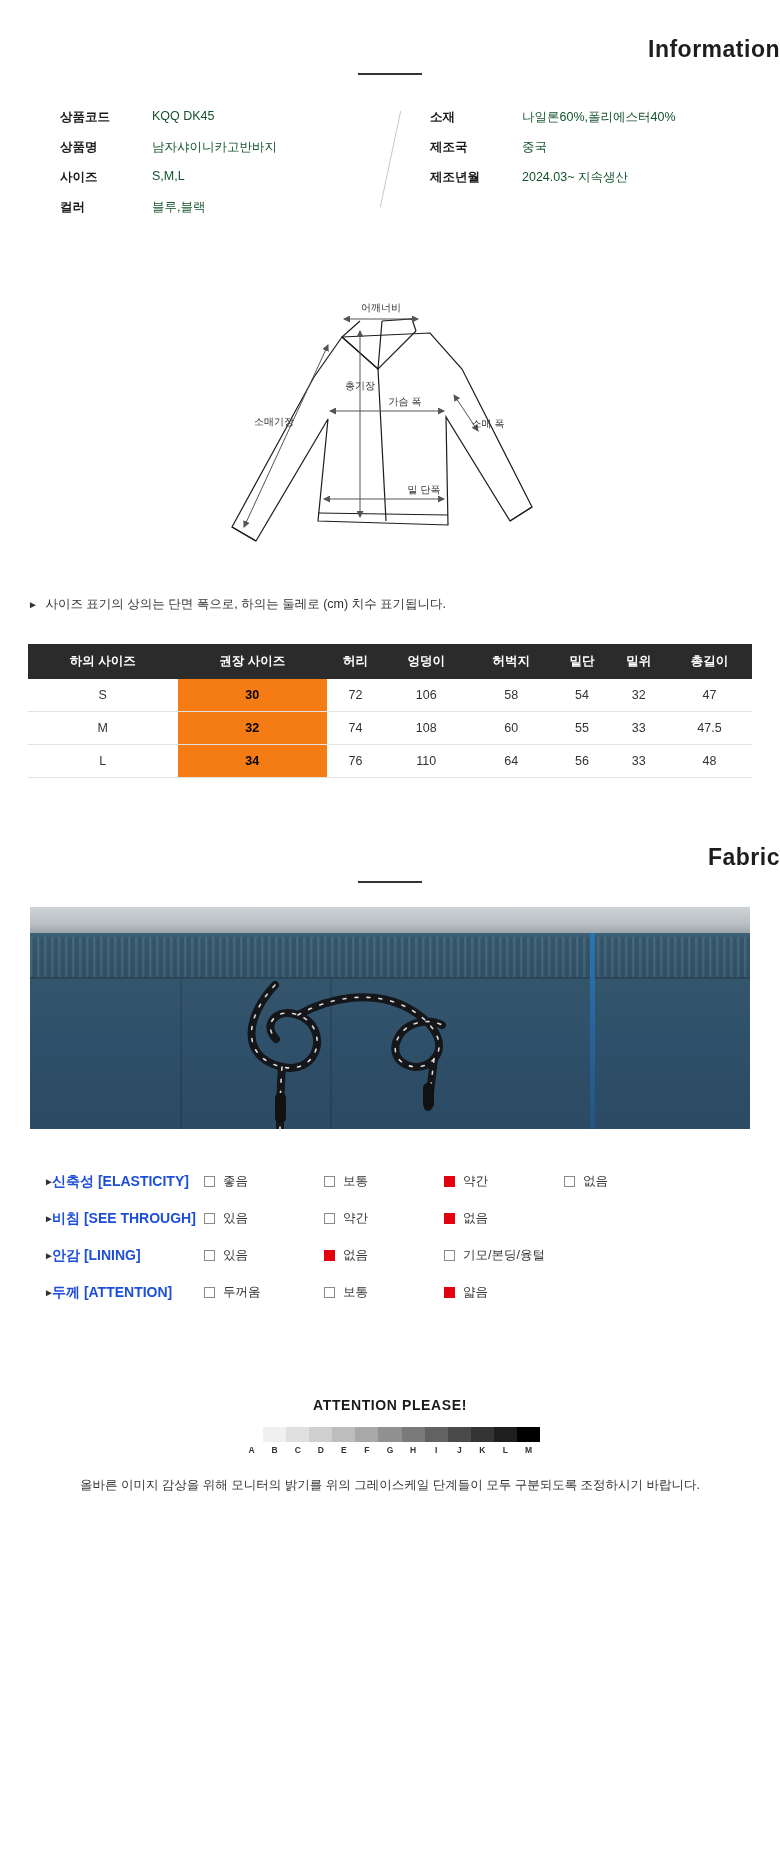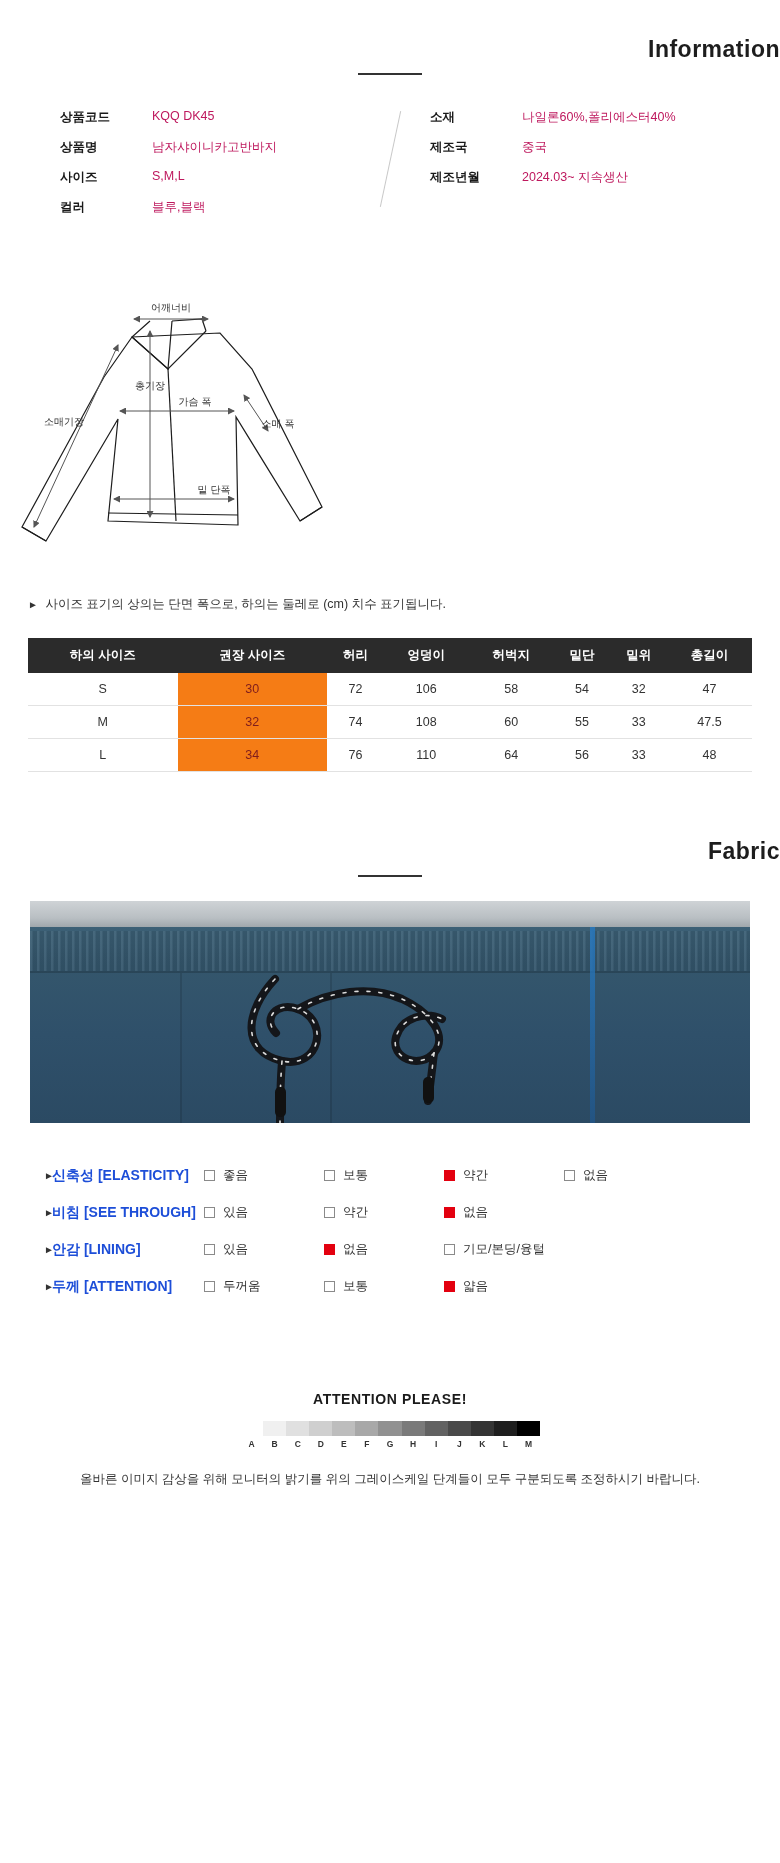--- a/index.html
+++ b/index.html
@@ -38,63 +38,63 @@
   .divider-v {
     position: absolute;
     left: 390px; top: 110px;
     width: 1px; height: 98px;
     background: #c9c9c9;
     transform: rotate(12deg);
     transform-origin: center;
   }
   .info-row { display: flex; margin-bottom: 13px; font-size: 12.5px; }
   .info-label { width: 92px; font-weight: bold; color: #1a1a1a; }
-  .info-value { color: #be185d; text-align: center; }
-
-  
-  .diagram-wrap { padding: 30px 0 10px 0; display: flex; justify-content: flex-start; }
+  .info-value { color: #14532d; text-align: center; }
+
+  
+  .diagram-wrap { padding: 30px 0 10px 0; display: flex; justify-content: center; }
 
   
   .notes { padding: 26px 19px 8px 28px; }
   .note {
     font-size: 12.5px;
     color: #333;
     margin-bottom: 5px;
     line-height: 1.45;
   }
   .note .tri { color: #333; font-size: 10px; margin-right: 4px; }
   .note.red { color: #e21b1b; font-weight: bold; }
   .note.red .tri { color: #e21b1b; }
 
   
   .size-table {
     width: 724px;
-    margin: 12px auto 0 auto;
+    margin: 18px auto 0 auto;
     border-collapse: collapse;
     font-size: 12.5px;
   }
   .size-table thead th {
     background: #2b2b2b;
     color: #fff;
     font-weight: bold;
     padding: 9px 0;
     text-align: center;
     font-size: 12.5px;
   }
   .size-table tbody td {
     padding: 9px 0;
     text-align: center;
     border-bottom: 1px solid #e2e2e2;
     color: #333;
   }
   .size-table tbody tr td:first-child { border-left: none; }
   .size-table td.hl {
     background: #f57c15;
-    color: #7f1d1d;
-    font-weight: normal;
+    color: #000000;
+    font-weight: bold;
   }
 
   
   .fabric-section { padding-top: 66px; }
   .fabric-img {
     width: 720px; height: 222px;
     margin: 24px auto 0 auto;
     position: relative;
     overflow: hidden;
     background: #2d5570;

